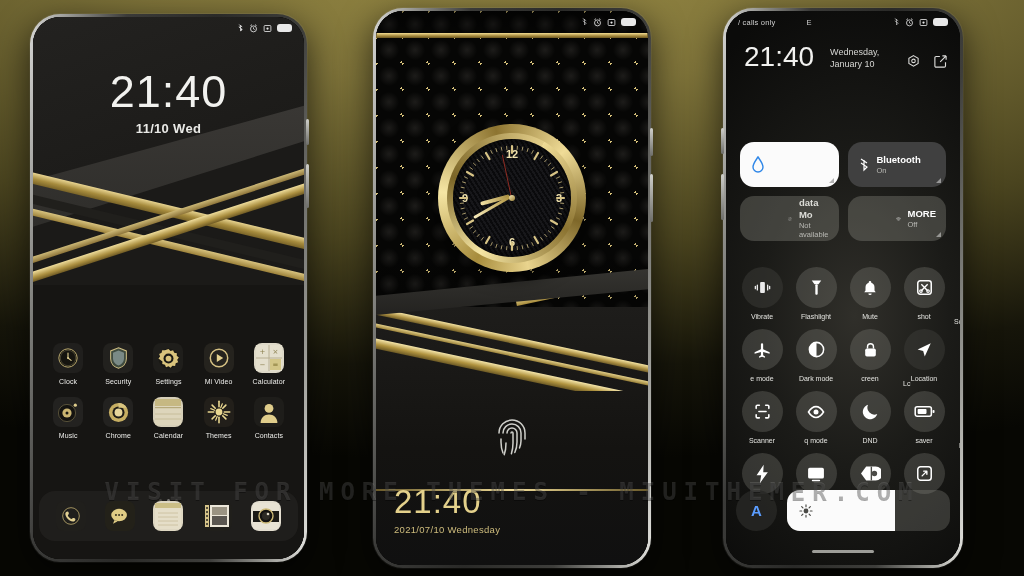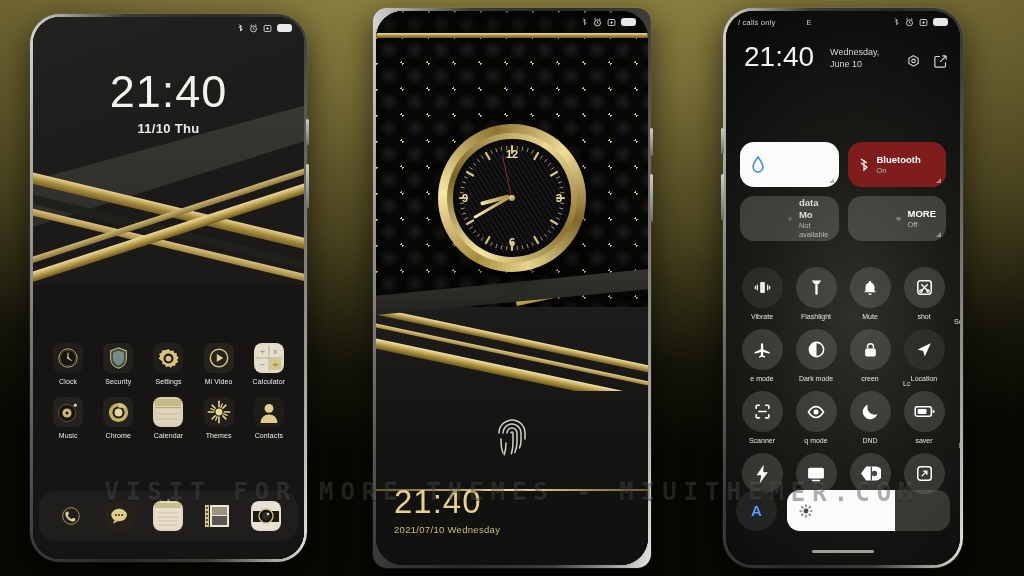--- a/index.html
+++ b/index.html
@@ -50,21 +50,21 @@
   .ilabel { font-size:7px; color:#ededea; margin-top:5px; letter-spacing:.1px; white-space:nowrap; }
 
   .pagedots { position:absolute; left:0; right:0; top:482px; display:flex; gap:5px; justify-content:center; z-index:6; }
   .pagedots i { width:3px; height:3px; border-radius:50%; background:#6c6c66; }
   .pagedots i.on { background:#e8e8e4; }
 
   .dock { position:absolute; left:6px; right:6px; bottom:18px; height:50px; border-radius:16px;
           background:rgba(40,39,36,.55); display:flex; align-items:center; justify-content:space-around; padding:0 8px; z-index:6; }
 
   
-  #phone2 { left:373px; top:8px; width:278px; height:560px;border-radius:14px; }
+  #phone2 { left:373px; top:8px; width:278px; height:560px; }
   .p2-wall { position:absolute; inset:0; background:#0c0b09; }
   .quilt { position:absolute; left:0; right:0; top:0; height:300px;
     background-color:#111010;
     background-image:
       linear-gradient(45deg, rgba(190,160,78,.55) 0.6px, transparent 0.6px),
       linear-gradient(-45deg, rgba(190,160,78,.55) 0.6px, transparent 0.6px),
       radial-gradient(circle at 0 0, rgba(228,205,130,.95) 1.6px, transparent 1.9px),
       radial-gradient(circle at 100% 100%, rgba(228,205,130,.95) 1.6px, transparent 1.9px),
       radial-gradient(ellipse 13px 13px at 50% 50%, #1d1c1a 0%, #060605 78%);
     background-size:26px 26px, 26px 26px, 26px 26px, 26px 26px, 26px 26px;
@@ -101,21 +101,21 @@
   .p3-bg { position:absolute; inset:0;
     background:radial-gradient(ellipse 90% 60% at 55% 55%, #302f2a 0%, #1b1b18 45%, #0b0b0a 100%); }
   .p3-head { position:absolute; left:18px; top:32px; right:12px; display:flex; align-items:flex-end; z-index:5; }
   .p3-time { font-size:28px; color:#f1f1ef; font-weight:300; line-height:1; }
   .p3-dt { font-size:9px; color:#d5d5d2; line-height:1.35; margin-left:16px; margin-bottom:1px; }
   .p3-acts { margin-left:auto; display:flex; gap:12px; margin-bottom:2px; }
 
   .tiles { position:absolute; left:14px; right:14px; top:131px; display:grid; grid-template-columns:1fr 1fr; gap:9px; z-index:5; }
   .tile { height:45px; border-radius:14px; display:flex; align-items:center; gap:7px; padding:0 10px; position:relative; overflow:hidden; }
   .tile.on { background:#fbfbfb; }
-  .tile.dark { background:#7f1d1d; }
+  .tile.dark { background:#404040; }
   .tile.grey { background:rgba(160,160,150,.30);padding-left:48px; }
   .tile .tt { font-size:9.5px; color:#fff; font-weight:600; line-height:1.25; }
   .tile .ts { font-size:7.5px; color:#b9b9b4; line-height:1.3; }
   .corner { position:absolute; right:5px; bottom:4px; width:0; height:0;
             border-left:5px solid transparent; border-bottom:5px solid rgba(255,255,255,.45); }
   .tile.on .corner { border-bottom-color:rgba(90,90,90,.45); }
 
   .qgrid { position:absolute; left:8px; right:0; top:256px; z-index:5; }
   .qrow { display:flex; gap:10px; margin-bottom:9px; padding-left:6px; }
   .qcell { width:44px; text-align:center; }
@@ -191,21 +191,21 @@
             <svg width="9" height="9" viewBox="0 0 24 24">
                 <rect x="3" y="4" width="18" height="16" rx="2.5" fill="none" stroke="#eaeaea" stroke-width="2.2"></rect>
                 <circle cx="12" cy="12" r="3" fill="#eaeaea"></circle>
               </svg>
             <div class="battery"></div>
           </div>
         </div>
 
         <div class="p1-clock">
           <div class="p1-time">21:40</div>
-          <div class="p1-date">11/10 Thu</div>
+          <div class="p1-date">11/10 Wed</div>
         </div>
 
         <div class="grid-rows">
 
           <div class="irow">
             <div class="icell">
               <div class="ibox" style="background:#201f1d;">
                 <svg width="22" height="22" viewBox="0 0 24 24">
                     <circle cx="12" cy="12" r="10" fill="#15140f" stroke="#c9b877" stroke-width="1"></circle>
                     <circle cx="12" cy="12" r="8.4" fill="none" stroke="#6e6649" stroke-width=".6"></circle>
@@ -570,21 +570,21 @@
                 <circle cx="12" cy="12" r="3" fill="#eaeaea"></circle>
               </svg>
             <div class="battery"></div>
           </div>
         </div>
 
         <div class="p3-head">
           <div class="p3-time">21:40</div>
           <div class="p3-dt">
             <div>Wednesday,</div>
-            <div>June 10</div>
+            <div>January 10</div>
           </div>
           <div class="p3-acts">
             <svg width="15" height="15" viewBox="0 0 24 24">
                 <path d="M12 2.6l7.4 4.3v8.2L12 19.4 4.6 15.1V6.9z" fill="none" stroke="#dcdcda" stroke-width="1.7"></path>
                 <circle cx="12" cy="11" r="2.8" fill="none" stroke="#dcdcda" stroke-width="1.7"></circle>
               </svg>
             <svg width="15" height="15" viewBox="0 0 24 24">
                 <path d="M20 13v6a2 2 0 01-2 2H5a2 2 0 01-2-2V6a2 2 0 012-2h6" fill="none" stroke="#dcdcda" stroke-width="1.8"></path>
                 <path d="M21 3l-9.5 9.5M21 3h-6M21 3v6" fill="none" stroke="#dcdcda" stroke-width="1.8"></path>
               </svg>

